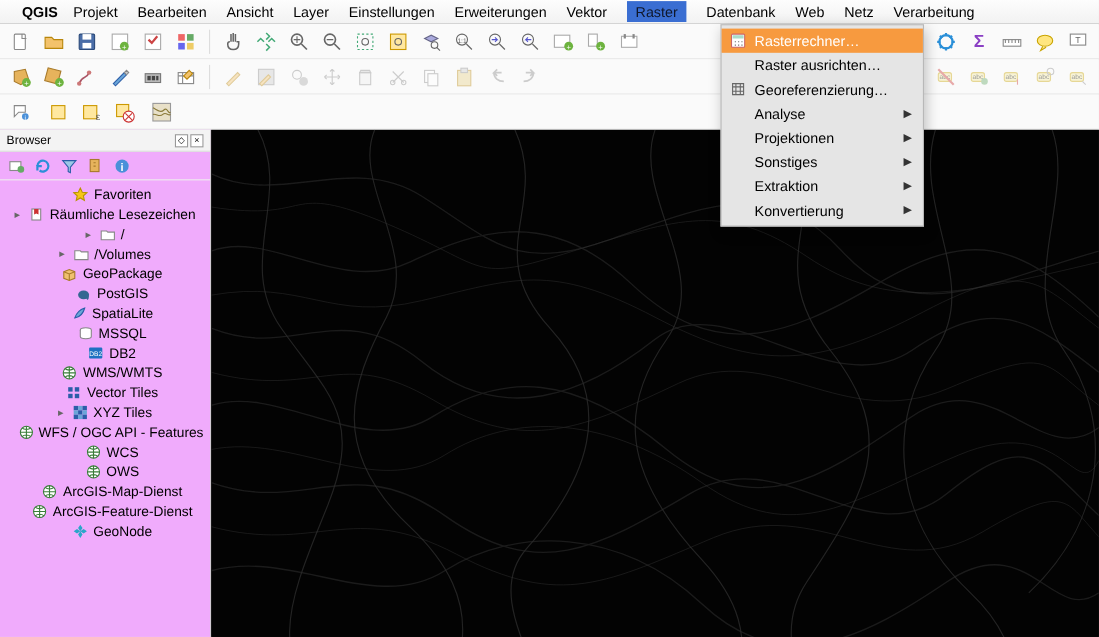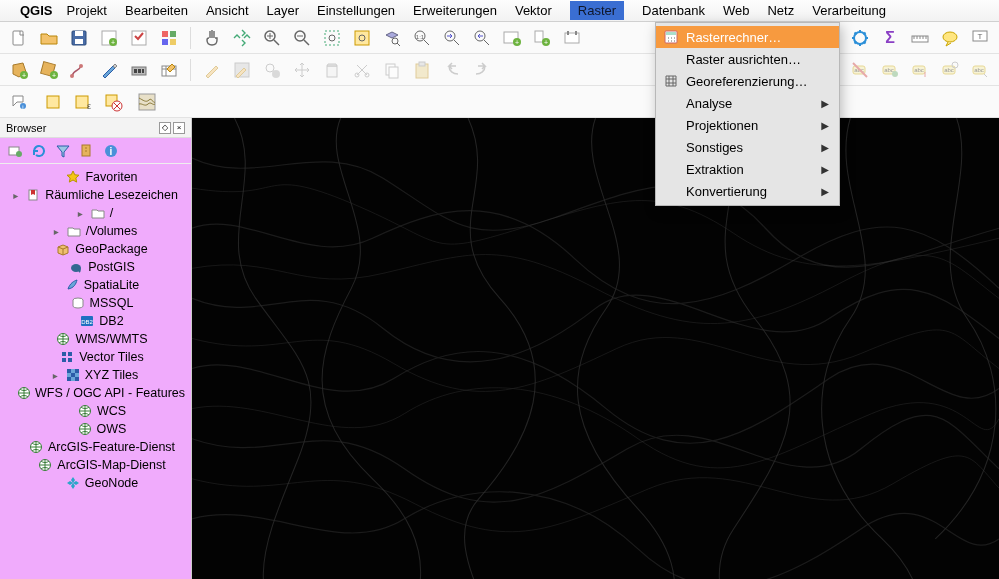--- a/index.html
+++ b/index.html
@@ -590,31 +590,31 @@
           <span>OWS</span>
         </div>
         <div class="node">
           <span class="arrow"></span>
           <span class="ic">
             <svg width="14" height="14">
               <circle cx="7" cy="7" r="5.5" fill="#fff" stroke="#3a7d3a"></circle>
               <path d="M1.5 7h11M7 1.5v11M3 3c2 2 6 2 8 0M3 11c2-2 6-2 8 0" stroke="#3a7d3a" fill="none"></path>
             </svg>
           </span>
-          <span>ArcGIS-Feature-Dienst</span>
+          <span>ArcGIS-Map-Dienst</span>
         </div>
         <div class="node">
           <span class="arrow"></span>
           <span class="ic">
             <svg width="14" height="14">
               <circle cx="7" cy="7" r="5.5" fill="#fff" stroke="#3a7d3a"></circle>
               <path d="M1.5 7h11M7 1.5v11M3 3c2 2 6 2 8 0M3 11c2-2 6-2 8 0" stroke="#3a7d3a" fill="none"></path>
             </svg>
           </span>
-          <span>ArcGIS-Map-Dienst</span>
+          <span>ArcGIS-Feature-Dienst</span>
         </div>
         <div class="node">
           <span class="arrow"></span>
           <span class="ic">
             <svg width="14" height="14">
               <path d="M7 1l2 3-2 3-2-3zM1 7l3-2 3 2-3 2zM13 7l-3-2-3 2 3 2zM7 13l2-3-2-3-2 3z" fill="#2aa6c9"></path>
             </svg>
           </span>
           <span>GeoNode</span>
         </div>

